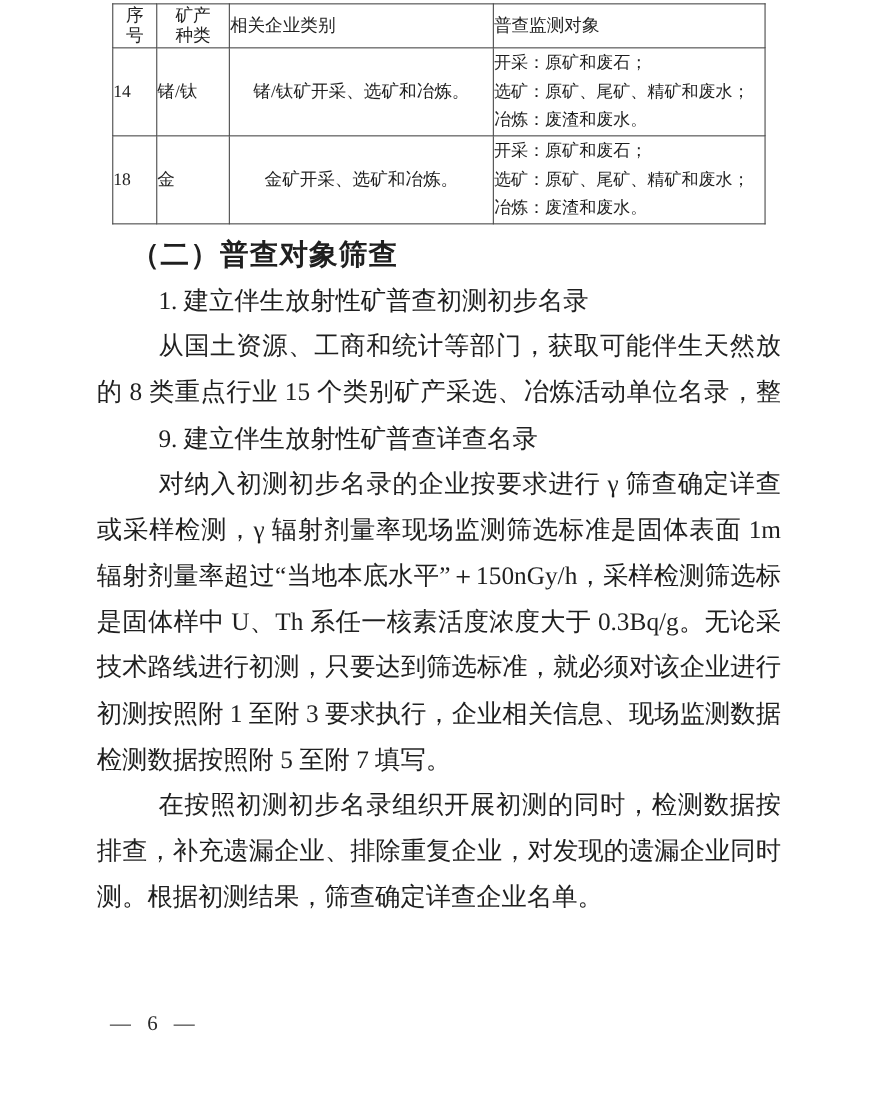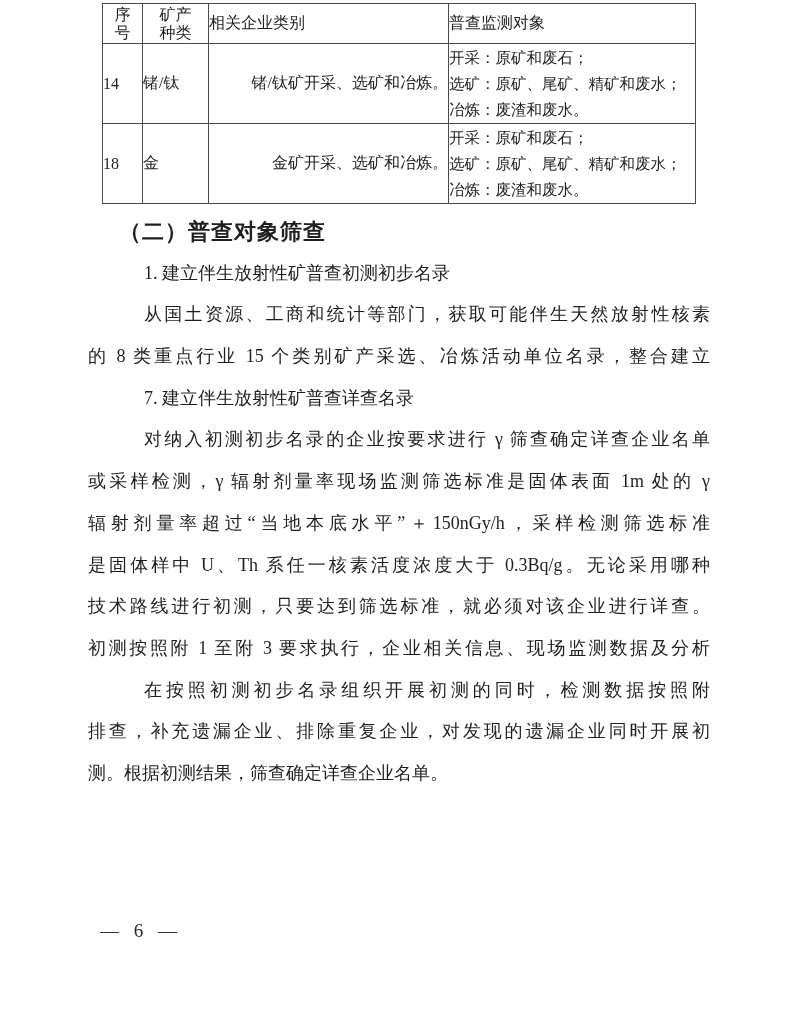--- a/index.html
+++ b/index.html
@@ -36,47 +36,47 @@
     vertical-align: middle;
   }
   .mineral-table thead tr { height: 40px; }
   .mineral-table tbody tr { height: 80px; }
   .col-no       { width: 40px; }
   .col-mineral  { width: 66px; }
   .col-enterprise { width: 240px; }
   .col-monitor  { width: 247px; }
   .th-twoline div { line-height: 18px; text-align: center; }
   .cell-center { text-align: left; }
-  .cell-enterprise { padding-left: 8px; text-align: right; }
+  .cell-enterprise { padding-left: 8px; text-align: center; }
   .cell-monitor { padding-left: 7px; text-align: left; margin-left: 32px; }
   .cell-monitor .mline { line-height: 26px; font-size: 15.5px; }
 
   
   .doc-body {
     position: absolute;
     left: 88px;
     top: 211px;
     width: 622px;
   }
   .line {
     height: 41.7px;
     line-height: 41.7px;
-    font-size: 18px;
+    font-size: 23px;
     overflow: hidden;
     white-space: nowrap;
   }
   .line.fill {
     white-space: normal;
     text-align: justify;
     text-align-last: justify;
   }
   .line.indent { padding-left: 56px; }
   .line.heading {
     font-weight: 700;
-    font-size: 22px;
+    font-size: 26px;
     padding-left: 31px;
     letter-spacing: 1px;
   }
 
   
   .footer-pagenum {
     position: absolute;
     left: 100px;
     top: 918px;
     font-size: 19px;
@@ -136,28 +136,29 @@
   </table>
 
   <div class="doc-body">
     <div class="line heading">（二）普查对象筛查</div>
 
     <div class="line indent">1. 建立伴生放射性矿普查初测初步名录</div>
 
     <div class="line fill indent">从国土资源、工商和统计等部门，获取可能伴生天然放射性核素</div>
     <div class="line fill">的 8 类重点行业 15 个类别矿产采选、冶炼活动单位名录，整合建立</div>
 
-    <div class="line indent">7. 建立伴生放射性矿普查详查名录</div>
+    <div class="line indent">9. 建立伴生放射性矿普查详查名录</div>
 
     <div class="line fill indent">对纳入初测初步名录的企业按要求进行 γ 筛查确定详查企业名单</div>
     <div class="line fill">或采样检测，γ 辐射剂量率现场监测筛选标准是固体表面 1m 处的 γ</div>
     <div class="line fill">辐射剂量率超过“当地本底水平”＋150nGy/h，采样检测筛选标准</div>
     <div class="line fill">是固体样中 U、Th 系任一核素活度浓度大于 0.3Bq/g。无论采用哪种</div>
     <div class="line fill">技术路线进行初测，只要达到筛选标准，就必须对该企业进行详查。</div>
     <div class="line fill">初测按照附 1 至附 3 要求执行，企业相关信息、现场监测数据及分析</div>
+    <div class="line">检测数据按照附 5 至附 7 填写。</div>
 
     <div class="line fill indent">在按照初测初步名录组织开展初测的同时，检测数据按照附</div>
     <div class="line fill">排查，补充遗漏企业、排除重复企业，对发现的遗漏企业同时开展初</div>
     <div class="line">测。根据初测结果，筛查确定详查企业名单。</div>
   </div>
 
   <div class="footer-pagenum">— 6 —</div>
 
 </div>
 

